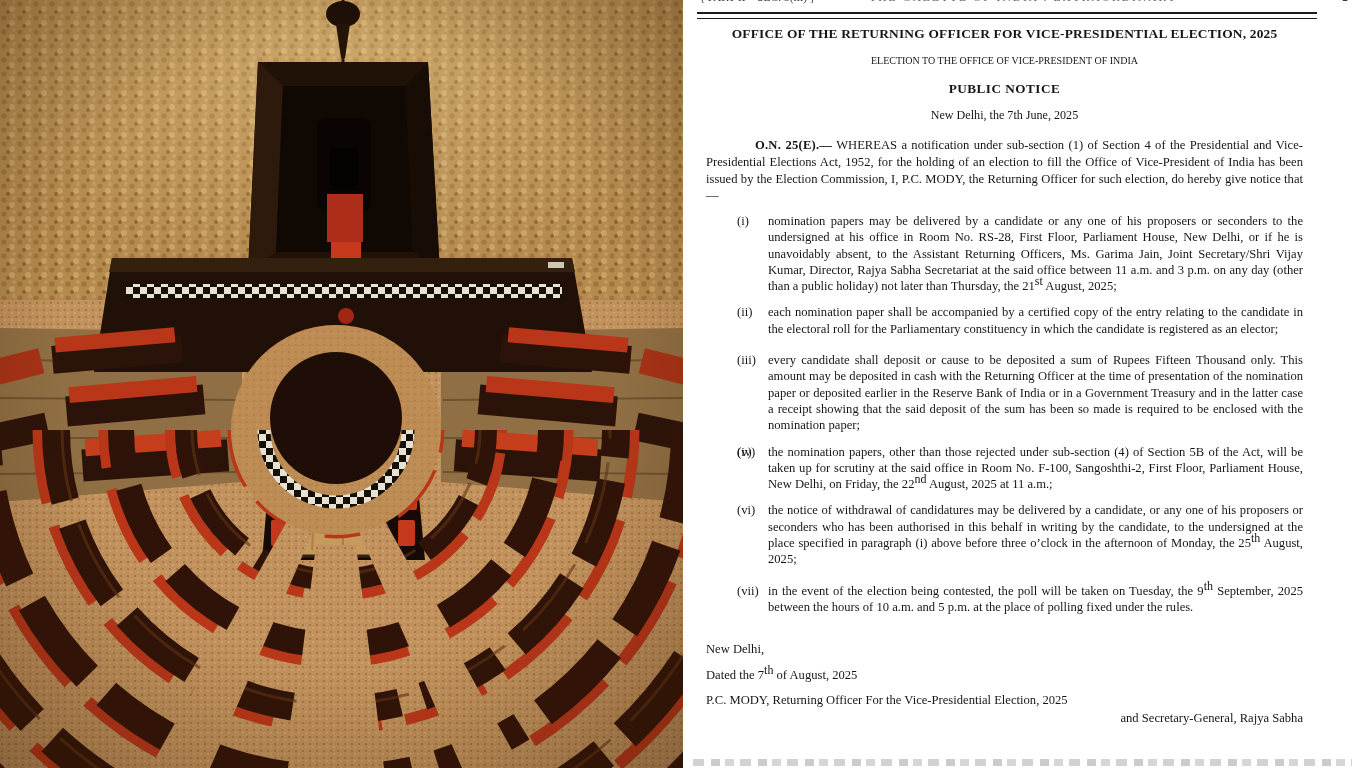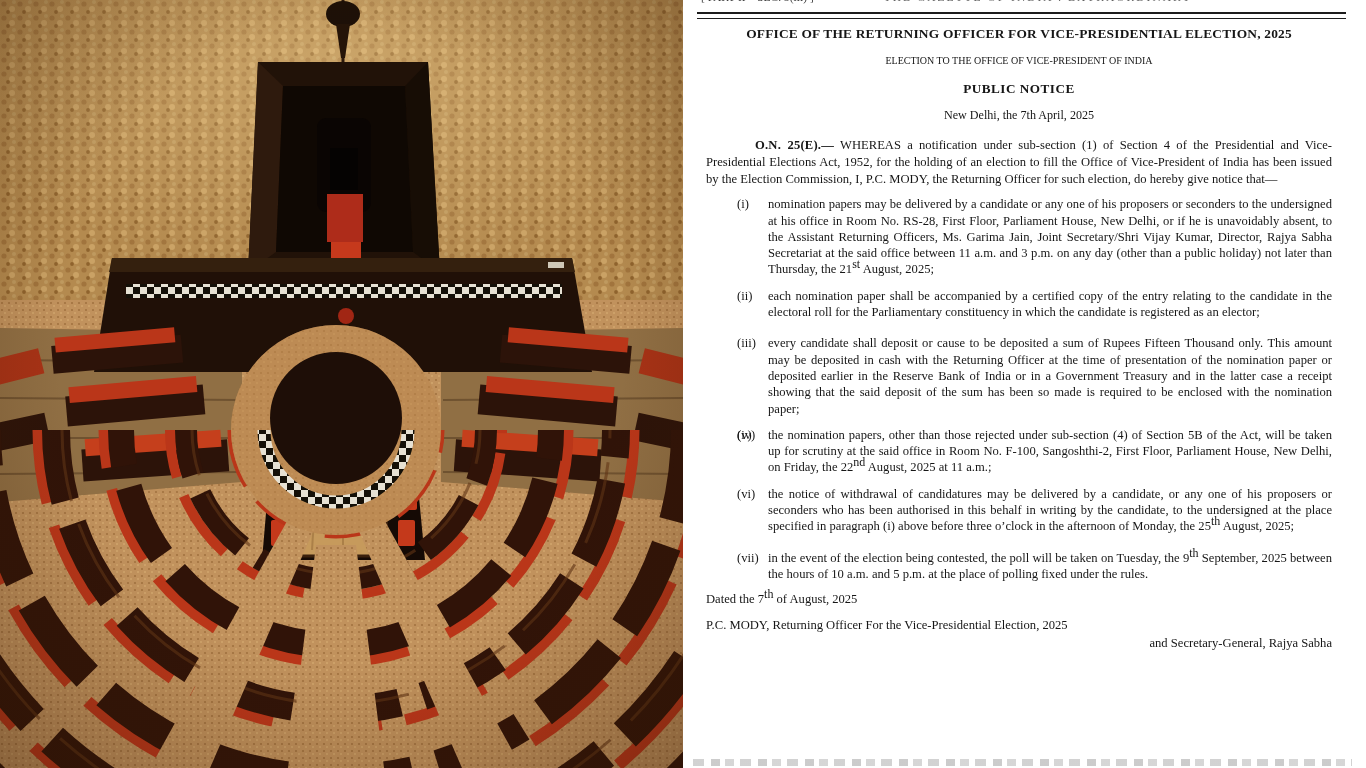--- a/index.html
+++ b/index.html
@@ -6,21 +6,21 @@
   .stage{width:1366px;height:768px;display:flex;overflow:hidden;background:#fff;}
 
   
   .photo{width:683px;height:768px;position:relative;overflow:hidden;background:#b28a52;}
   .photo svg{display:block;filter:blur(.6px) saturate(1.05);}
 
   
   .doc{
     width:683px;height:768px;box-sizing:border-box;position:relative;
     background:#fff;color:#161616;
-    padding:0 34px 14px 23px;
+    padding:0 63px 14px 23px;
     font-family:"Liberation Serif","DejaVu Serif",serif;
     font-size:12.6px;line-height:16.3px;
   }
   .gz-header{height:11px;overflow:hidden;position:relative;margin:0 -47px 0 -9px;
     font-size:11.5px;line-height:13px;color:#3c3c3c;}
   .gz-header span{position:absolute;top:-9px;white-space:nowrap;}
   .gz-left{left:4px;}
   .gz-center{left:50%;transform:translateX(-50%);opacity:.8;letter-spacing:2px;}
   .gz-right{right:2px;}
   .rule{height:4px;border-top:2px solid #1c1c1c;border-bottom:1.4px solid #1c1c1c;
@@ -240,21 +240,21 @@
     <div class="gz-header">
       <span class="gz-left">[ PART II—SEC. 3(iii) ]</span>
       <span class="gz-center">THE GAZETTE OF INDIA : EXTRAORDINARY</span>
       <span class="gz-right">2</span>
     </div>
     <div class="rule"></div>
 
     <div class="t1">OFFICE OF THE RETURNING OFFICER FOR VICE-PRESIDENTIAL ELECTION, 2025</div>
     <div class="t2">ELECTION TO THE OFFICE OF VICE-PRESIDENT OF INDIA</div>
     <div class="t3">PUBLIC NOTICE</div>
-    <div class="dateline">New Delhi, the 7th April, 2025</div>
+    <div class="dateline">New Delhi, the 7th June, 2025</div>
 
     <p class="intro"><b>O.N. 25(E).—</b><span> WHEREAS a notification under sub-section (1) of Section 4 of the Presidential and Vice-Presidential Elections Act, 1952, for the holding of an election to fill the Office of Vice-President of India has been issued by the Election Commission, I, P.C. MODY, the Returning Officer for such election, do hereby give notice that—</span></p>
 
     <ol class="items">
       <li>
         <span class="num">(i)</span>
         <span><span>nomination papers may be delivered by a candidate or any one of his proposers or seconders to the undersigned at his office in Room No. RS-28, First Floor, Parliament House, New Delhi, or if he is unavoidably absent, to the Assistant Returning Officers, Ms. Garima Jain, Joint Secretary/Shri Vijay Kumar, Director, Rajya Sabha Secretariat at the said office between 11 a.m. and 3 p.m. on any day (other than a public holiday) not later than Thursday, the 21</span><sup>st</sup><span> August, 2025;</span></span>
       </li>
       <li>
         <span class="num">(ii)</span>
@@ -274,19 +274,20 @@
       <li>
         <span class="num">(vi)</span>
         <span><span>the notice of withdrawal of candidatures may be delivered by a candidate, or any one of his proposers or seconders who has been authorised in this behalf in writing by the candidate, to the undersigned at the place specified in paragraph (i) above before three o’clock in the afternoon of Monday, the 25</span><sup>th</sup><span> August, 2025;</span></span>
       </li>
       <li>
         <span class="num">(vii)</span>
         <span><span>in the event of the election being contested, the poll will be taken on Tuesday, the 9</span><sup>th</sup><span> September, 2025 between the hours of 10 a.m. and 5 p.m. at the place of polling fixed under the rules.</span></span>
       </li>
     </ol>
 
+    <div class="place">New Delhi,</div>
     <div class="dated"><span>Dated the 7</span><sup>th</sup><span> of August, 2025</span></div>
     <div class="sig1">P.C. MODY, Returning Officer For the Vice-Presidential Election, 2025</div>
     <div class="sig2">and Secretary-General, Rajya Sabha</div>
 
     <div class="bottom-strip"></div>
   </div>
 </div>
 
 </body></html>

